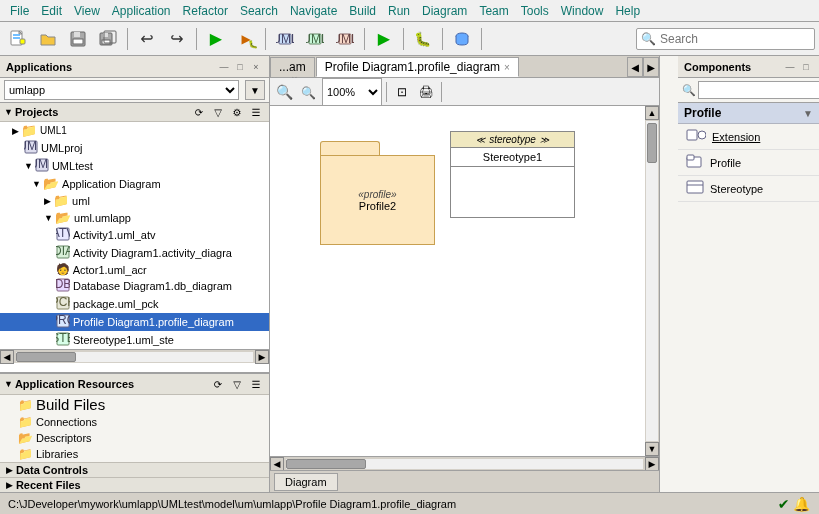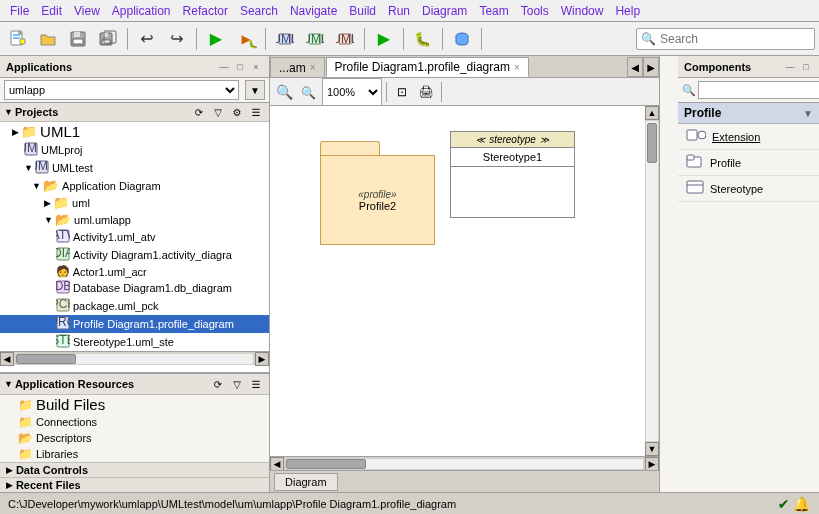--- a/index.html
+++ b/index.html
@@ -1,17 +1,17 @@
 <!DOCTYPE html>
 <html><head>
   <meta charset="utf-8">
   <style>
     * { box-sizing: border-box; margin: 0; padding: 0; font-family: 'Segoe UI', Arial, sans-serif; font-size: 12px; }
     body { width: 819px; height: 514px; overflow: hidden; background: #d4d0c8; }
-    .menubar-item { padding: 2px 6px; cursor: pointer; color: #6d28d9; white-space: nowrap; }
+    .menubar-item { padding: 2px 6px; cursor: pointer; color: #0f766e; white-space: nowrap; }
     .toolbar-btn { width: 28px; height: 26px; background: transparent; border: 1px solid transparent; border-radius: 2px; cursor: pointer; display: flex; align-items: center; justify-content: center; color: #333; font-size: 14px; }
     .toolbar-sep { width: 1px; height: 22px; background: #a0a0a0; margin: 0 3px; }
   </style>
 </head>
 <body>
 
 <div style="display:flex; align-items:center; background:#f0f0f0; border-bottom:1px solid #a0a0a0; height:22px; padding:0 4px;">
   <span class="menubar-item">File</span>
   <span class="menubar-item">Edit</span>
   <span class="menubar-item">View</span>
@@ -135,21 +135,21 @@
           <button style="width:18px; height:16px; background:transparent; border:1px solid transparent; cursor:pointer; font-size:10px;">⟳</button>
           <button style="width:18px; height:16px; background:transparent; border:1px solid transparent; cursor:pointer; font-size:10px;">▽</button>
           <button style="width:18px; height:16px; background:transparent; border:1px solid transparent; cursor:pointer; font-size:10px;">⚙</button>
           <button style="width:18px; height:16px; background:transparent; border:1px solid transparent; cursor:pointer; font-size:10px;">☰</button>
         </div>
       </div>
 
       <div style="display:flex; align-items:center; padding:1px 4px; padding-left:12px; cursor:pointer; white-space:nowrap;">
         <span style="font-size:9px; margin-right:2px;">▶</span>
         <span style="color:#f0b800; font-size:13px; margin-right:3px;">📁</span>
-        <span style="font-size:15px;">UML1</span>
+        <span style="font-size:10px;">UML1</span>
       </div>
 
       <div style="display:flex; align-items:center; padding:1px 4px; padding-left:24px; cursor:pointer; white-space:nowrap;">
         <span style="color:#6666aa; font-size:11px; margin-right:3px;">
           <svg width="14" height="14" viewBox="0 0 14 14">
               <rect x="1" y="1" width="12" height="12" rx="1" fill="#dde" stroke="#668"></rect>
               <text x="7" y="10" font-size="7" text-anchor="middle" fill="#446">UML</text>
             </svg>
         </span>
         <span style="font-size:11px;">UMLproj</span>
@@ -292,21 +292,21 @@
       <div style="display:flex; align-items:center; padding:1px 4px; padding-left:6px; cursor:pointer; background:#e4e2da; border-top:1px solid #c0bdb5;">
         <span style="font-size:9px; margin-right:3px;">▶</span>
         <span style="font-size:11px; font-weight:bold;">Recent Files</span>
       </div>
     </div>
   </div>
 
   <div style="flex:1; display:flex; flex-direction:column; background:#c8c8c8;">
 
     <div style="display:flex; align-items:flex-end; background:#d4d0c8; border-bottom:1px solid #a0a0a0; height:22px; padding-top:2px;">
-      <div style="display:flex; align-items:center; padding:2px 8px; background:#d8d4cc; border:1px solid #a0a0a0; border-bottom:none; cursor:pointer; font-size:11px; height:20px; margin-right:1px;">
+      <div style="display:flex; align-items:center; padding:2px 8px; background:#d8d4cc; border:1px solid #a0a0a0; border-bottom:none; cursor:pointer; font-size:11px; height:20px; margin-right:1px;flex-direction:column;">
         <span>...am</span>
         <span style="margin-left:4px; font-size:10px; color:#888; cursor:pointer;">×</span>
       </div>
       <div style="display:flex; align-items:center; padding:2px 8px; background:#ffffff; border:1px solid #a0a0a0; border-bottom:1px solid #fff; cursor:pointer; font-size:11px; height:20px; margin-right:1px; z-index:1;">
         <span>Profile Diagram1.profile_diagram</span>
         <span style="margin-left:4px; font-size:10px; color:#888; cursor:pointer;">×</span>
       </div>
       <div style="margin-left:auto; display:flex;">
         <button style="width:16px; height:20px; background:#d4d0c8; border:1px solid #a0a0a0; font-size:10px; cursor:pointer;">◀</button>
         <button style="width:16px; height:20px; background:#d4d0c8; border:1px solid #a0a0a0; font-size:10px; cursor:pointer;">▶</button>

